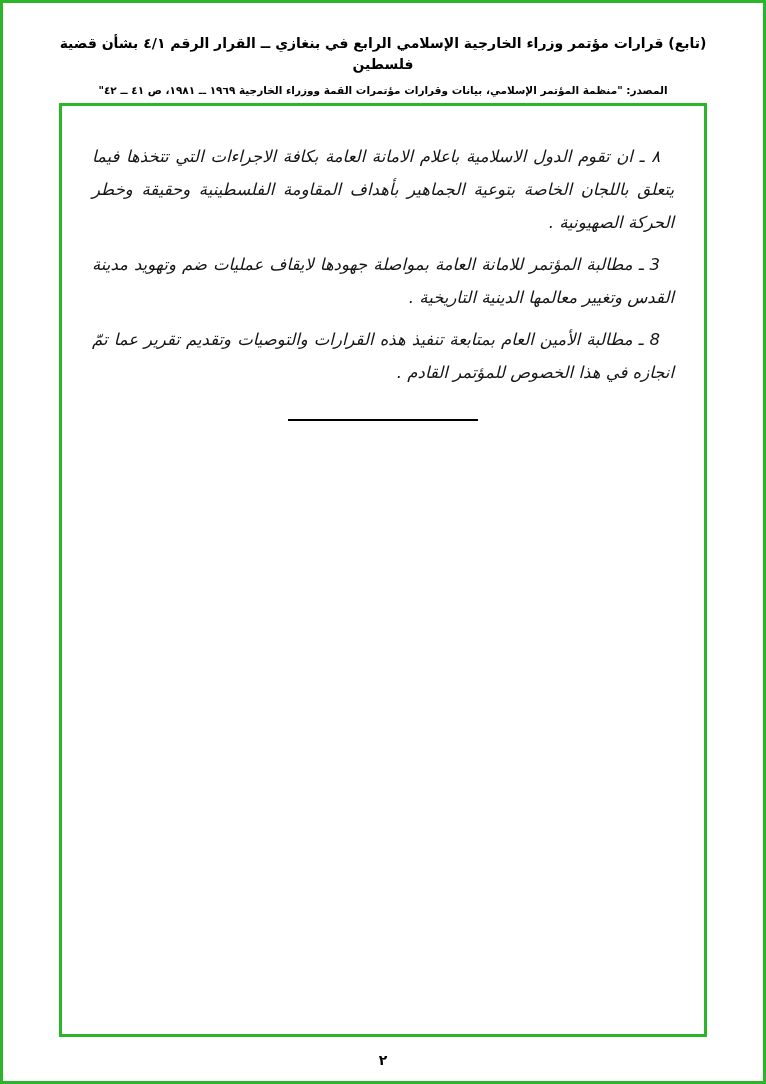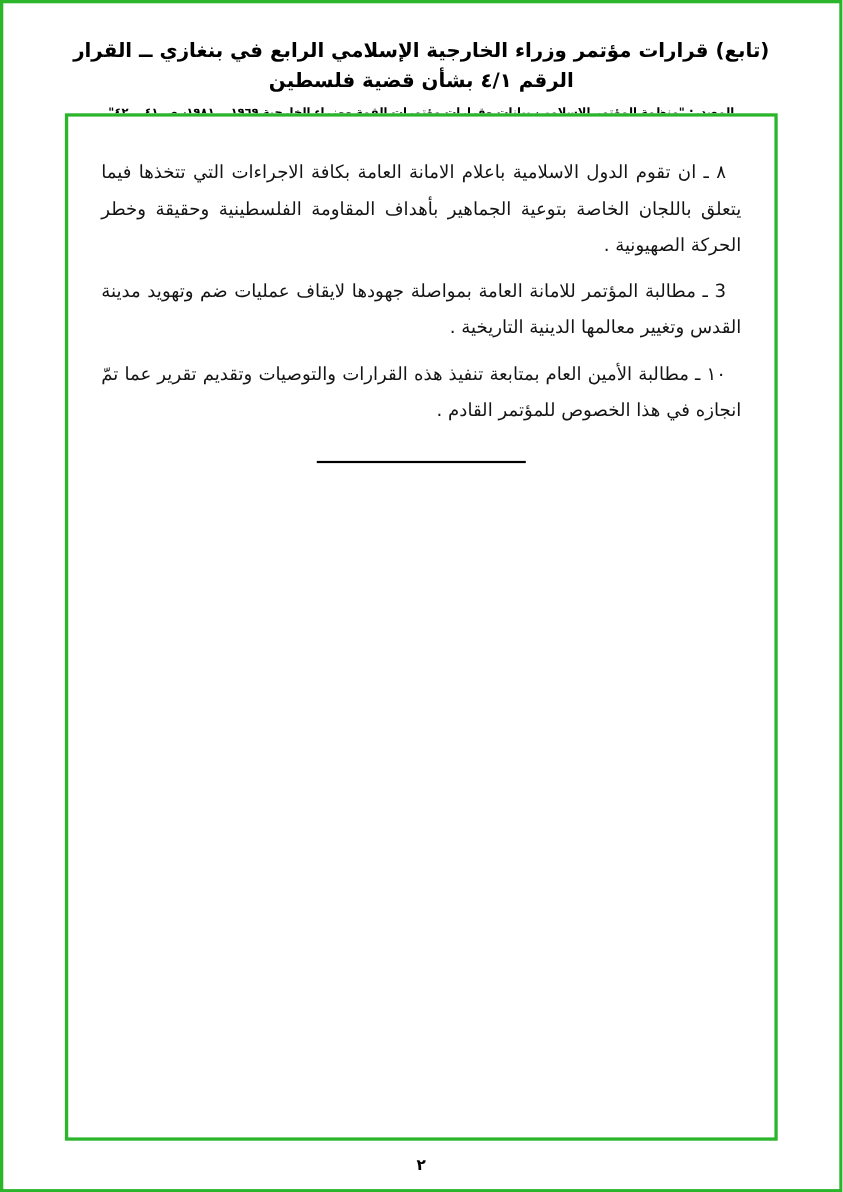--- a/index.html
+++ b/index.html
@@ -16,21 +16,21 @@
     font-family: "DejaVu Sans", sans-serif;
     color: #000;
   }
 
   .doc-header {
     text-align: center;
     padding: 30px 40px 0 40px;
   }
 
   .doc-title {
-    font-size: 18px;
+    font-size: 14px;
     font-weight: bold;
     line-height: 1.5;
     color: #000;
   }
 
   .doc-source {
     font-size: 10.5px;
     font-weight: bold;
     margin-top: 9px;
     color: #000;
@@ -48,20 +48,21 @@
   }
 
   .paragraph {
     font-size: 16.5px;
     line-height: 2.0;
     text-align: justify;
     text-indent: 14px;
     color: #141414;
     margin-bottom: 9px;
     font-family: "DejaVu Sans", sans-serif;
+    font-style: italic;
   }
 
   .divider {
     width: 190px;
     height: 0;
     border-top: 2px solid #000;
     margin: 30px auto 0 auto;
   }
 
   .page-number {
@@ -81,20 +82,20 @@
 <div class="page">
 
   <div class="doc-header">
     <div class="doc-title">(تابع) قرارات مؤتمر وزراء الخارجية الإسلامي الرابع في بنغازي ــ القرار الرقم ٤/١ بشأن قضية فلسطين</div>
     <div class="doc-source">المصدر: "منظمة المؤتمر الإسلامي، بيانات وقرارات مؤتمرات القمة ووزراء الخارجية ١٩٦٩ ــ ١٩٨١، ص ٤١ ــ ٤٢"</div>
   </div>
 
   <div class="content-box">
     <p class="paragraph">٨ ـ ان تقوم الدول الاسلامية باعلام الامانة العامة بكافة الاجراءات التي تتخذها فيما يتعلق باللجان الخاصة بتوعية الجماهير بأهداف المقاومة الفلسطينية وحقيقة وخطر الحركة الصهيونية .</p>
     <p class="paragraph">3 ـ مطالبة المؤتمر للامانة العامة بمواصلة جهودها لايقاف عمليات ضم وتهويد مدينة القدس وتغيير معالمها الدينية التاريخية .</p>
-    <p class="paragraph">١٠ ـ مطالبة الأمين العام بمتابعة تنفيذ هذه القرارات والتوصيات وتقديم تقرير عما تمّ انجازه في هذا الخصوص للمؤتمر القادم .</p>
+    <p class="paragraph">8 ـ مطالبة الأمين العام بمتابعة تنفيذ هذه القرارات والتوصيات وتقديم تقرير عما تمّ انجازه في هذا الخصوص للمؤتمر القادم .</p>
 
     <div class="divider"></div>
   </div>
 
   <div class="page-number">٢</div>
 
 </div>
 
 </body></html>

